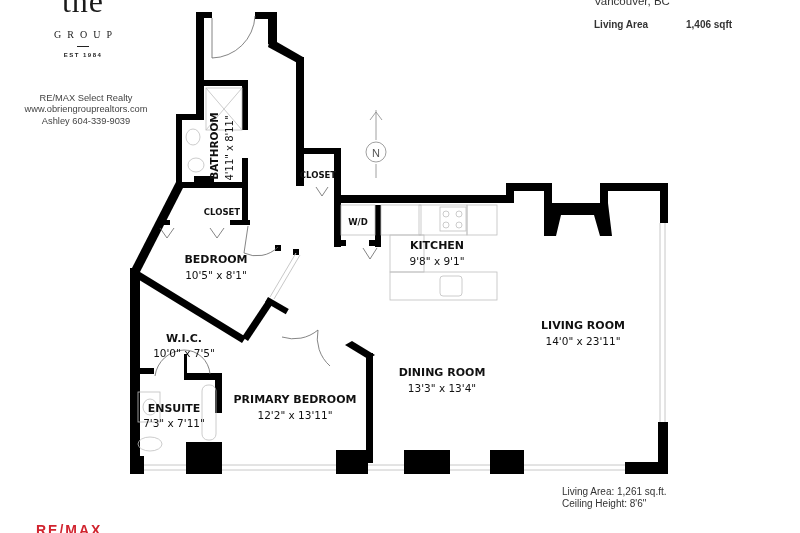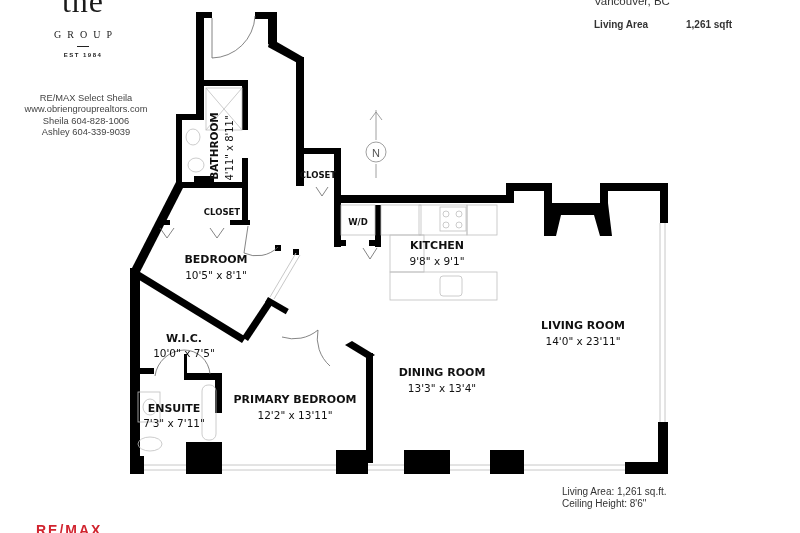--- a/index.html
+++ b/index.html
@@ -25,31 +25,30 @@
 <body>
 
 <div class="logo">
   <div class="the">the</div>
   <div class="group">GROUP</div>
   <div class="dash"></div>
   <div class="est">EST 1984</div>
 </div>
 
 <div class="contact">
-  <div>RE/MAX Select Sheila</div>
+  <div>RE/MAX Select Realty</div>
   <div>www.obriengrouprealtors.com</div>
-  <div>Sheila 604-828-1006</div>
   <div>Ashley 604-339-9039</div>
 </div>
 
 <div class="top-right">
   <div class="loc">Vancouver, BC</div>
   <div class="area-row">
     <span class="area-label">Living Area</span>
-    <span>1,261 sqft</span>
+    <span>1,406 sqft</span>
   </div>
 </div>
 
 <svg class="plan" width="800" height="533" viewBox="0 0 800 533" xmlns="http://www.w3.org/2000/svg">
   <g fill="#000" stroke="none">
 
     <rect x="196" y="12" width="8" height="72"></rect>
     <rect x="196" y="12" width="16" height="6"></rect>
 
     <rect x="255" y="12" width="22" height="7"></rect>

